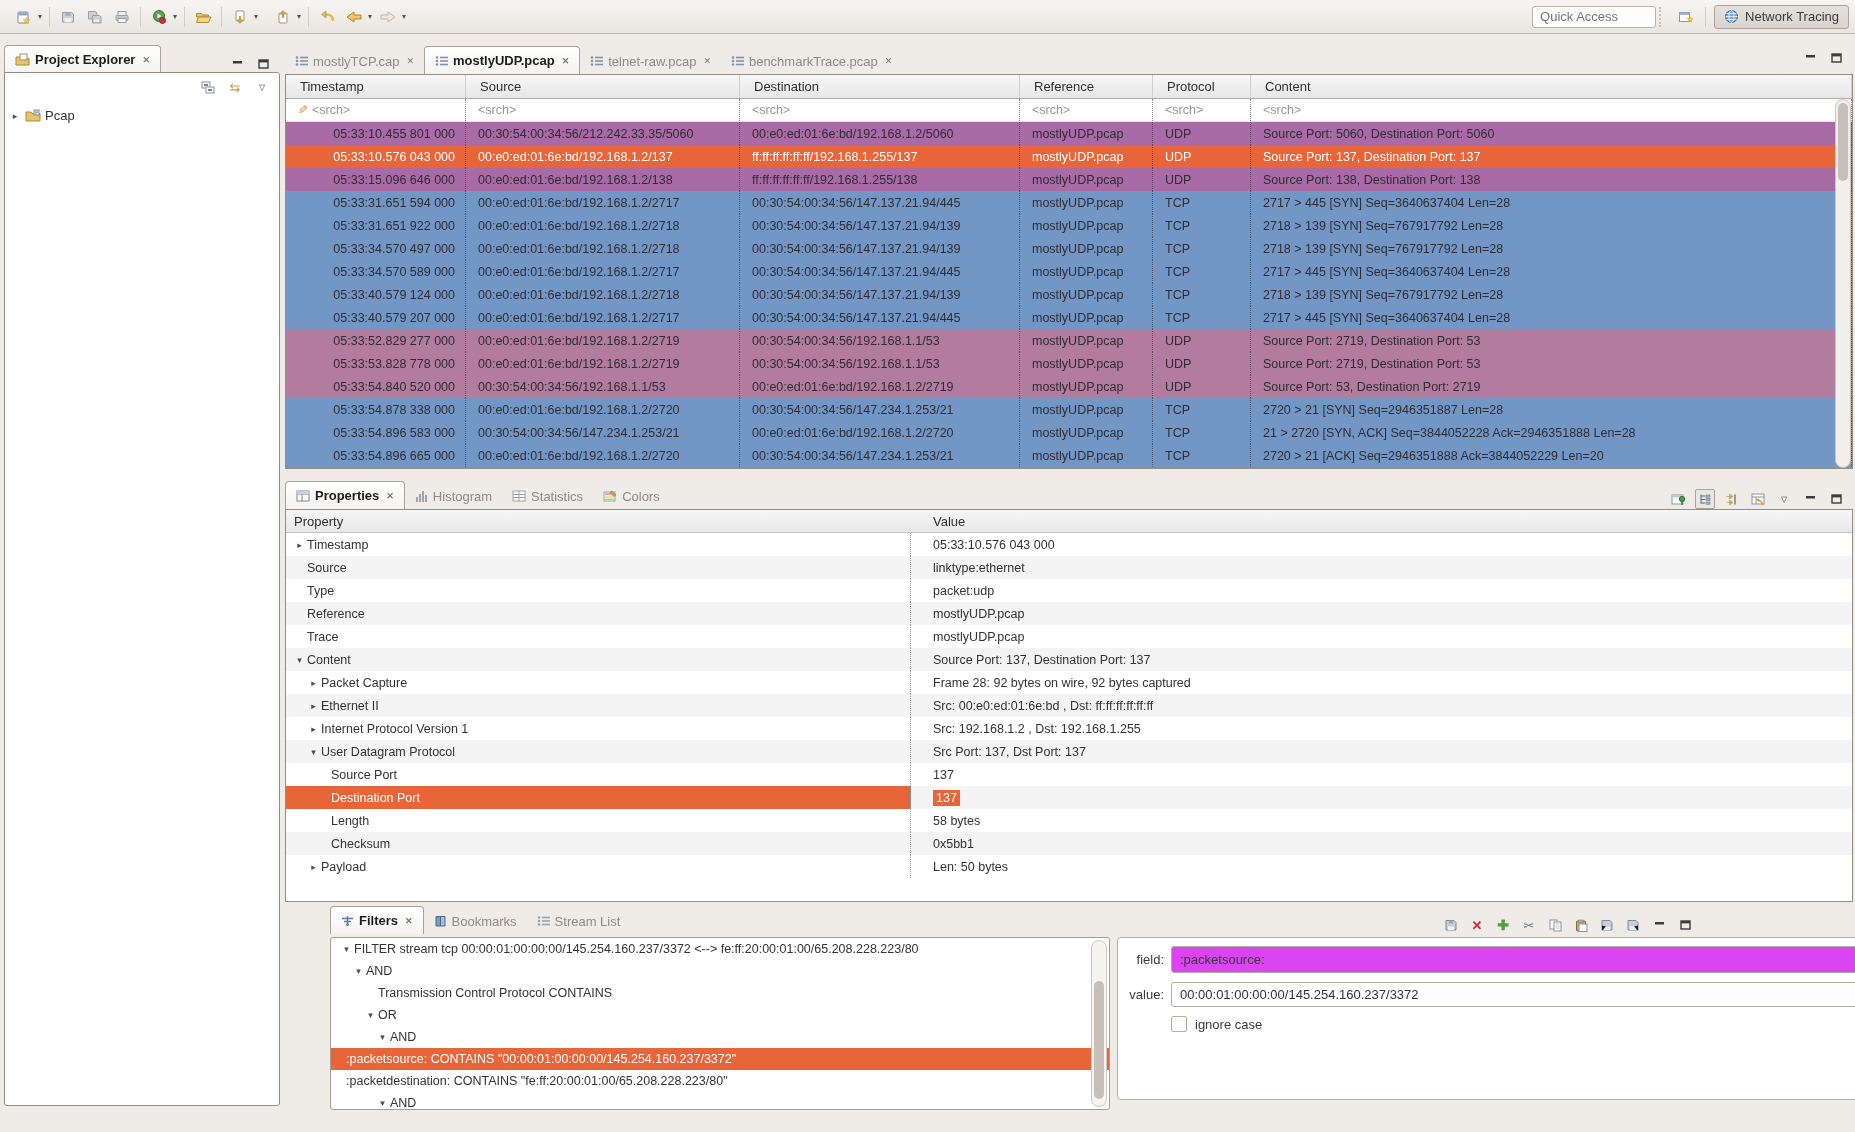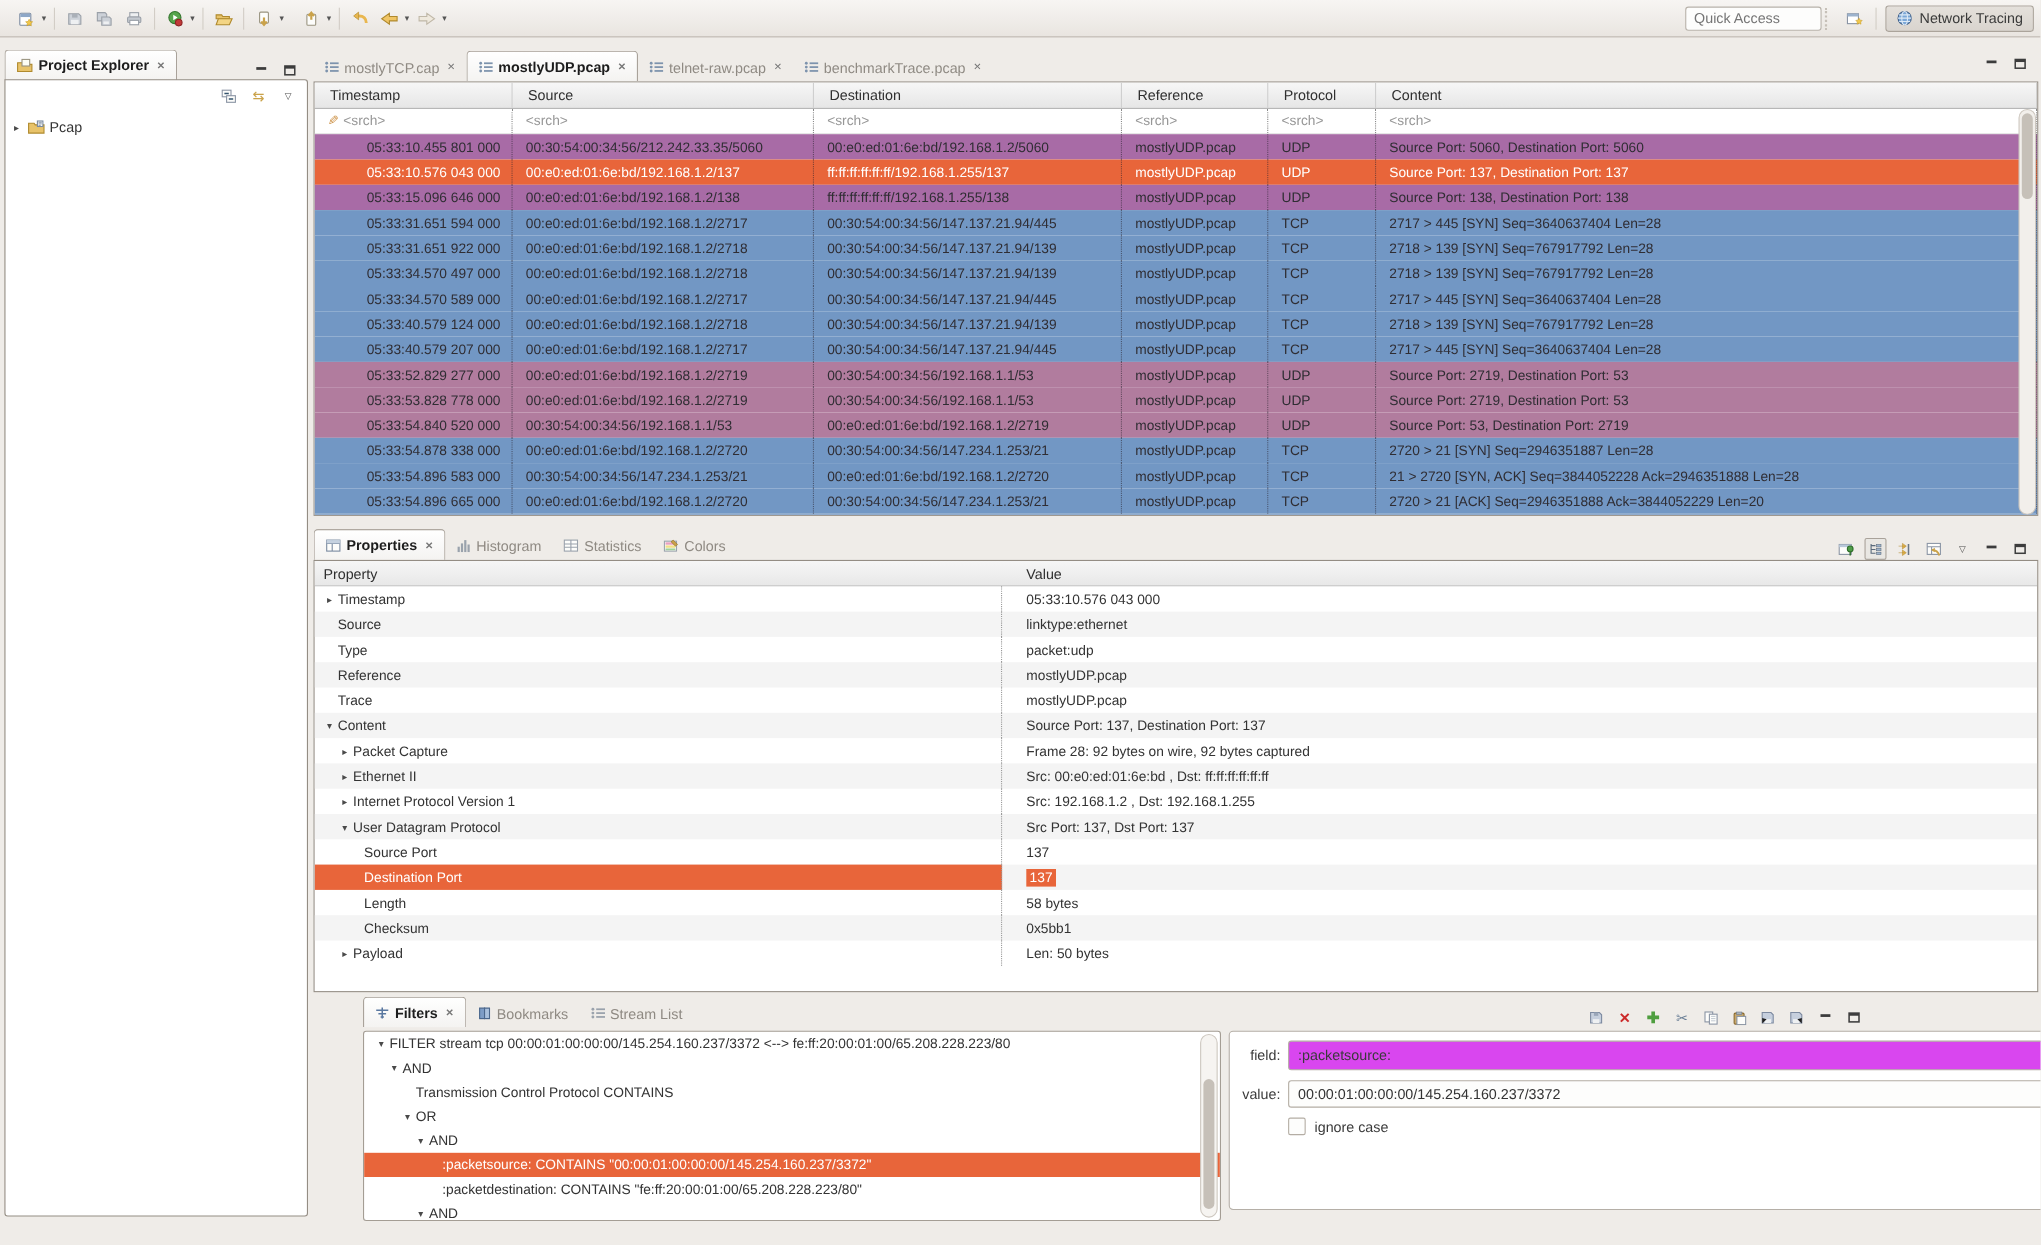--- a/index.html
+++ b/index.html
@@ -82,21 +82,21 @@
   .arrow{width:15px;flex:none;font-size:9px;color:#4a4a4a;text-align:center;}
   .a-col::before{content:"\25B8";} .a-exp::before{content:"\25BE";} .a-none::before{content:"";}
 
   
   #filters{position:absolute;left:285px;top:904px;width:1372px;height:206px;margin-left:45px;}
   #ftree{position:absolute;left:0;top:33px;width:780px;height:173px;background:#fff;
          border:1px solid #a49d94;border-radius:3px;box-sizing:border-box;overflow:hidden;}
   .fr{display:flex;align-items:center;height:22px;font-size:12.5px;white-space:nowrap;overflow:hidden;}
   .fr.s-1{background:#e8653a;color:#fff;}
   .fr .fn.ind0{padding-left:8px;}  .fr .fn.ind1{padding-left:20px;} .fr .fn.ind2{padding-left:32px;justify-content:flex-end;}
-  .fr .fn.ind3{padding-left:44px;} .fr .fn.ind4{padding-left:56px;}
+  .fr .fn.ind3{padding-left:44px;} .fr .fn.ind4{}
   .fn{display:flex;align-items:center;}
   #fform{position:absolute;left:787px;top:33px;width:781px;height:163px;background:#fff;
          border:1px solid #b5afa7;border-radius:4px;box-sizing:border-box;padding:8px 10px 0 0;font-size:13px;color:#3a3a3a;}
   .frow{display:flex;align-items:center;margin-bottom:9px;}
   .flabel{width:46px;text-align:right;margin-right:7px;flex:none;}
   .cb{width:14px;height:14px;border:1px solid #b4ada4;border-radius:2px;background:#fdfdfc;flex:none;}
   #fieldcombo{flex:1;height:25px;border:1px solid #b4ada4;border-radius:3px;background:#d946ef;
               display:flex;align-items:center;margin-right:6px;}
   #fieldcombo .val{flex:1;padding-left:8px;}
   #fieldcombo .dd{width:24px;height:100%;border-left:1px solid #c4beb5;background:linear-gradient(#f4f1ee,#e3dfd9);

